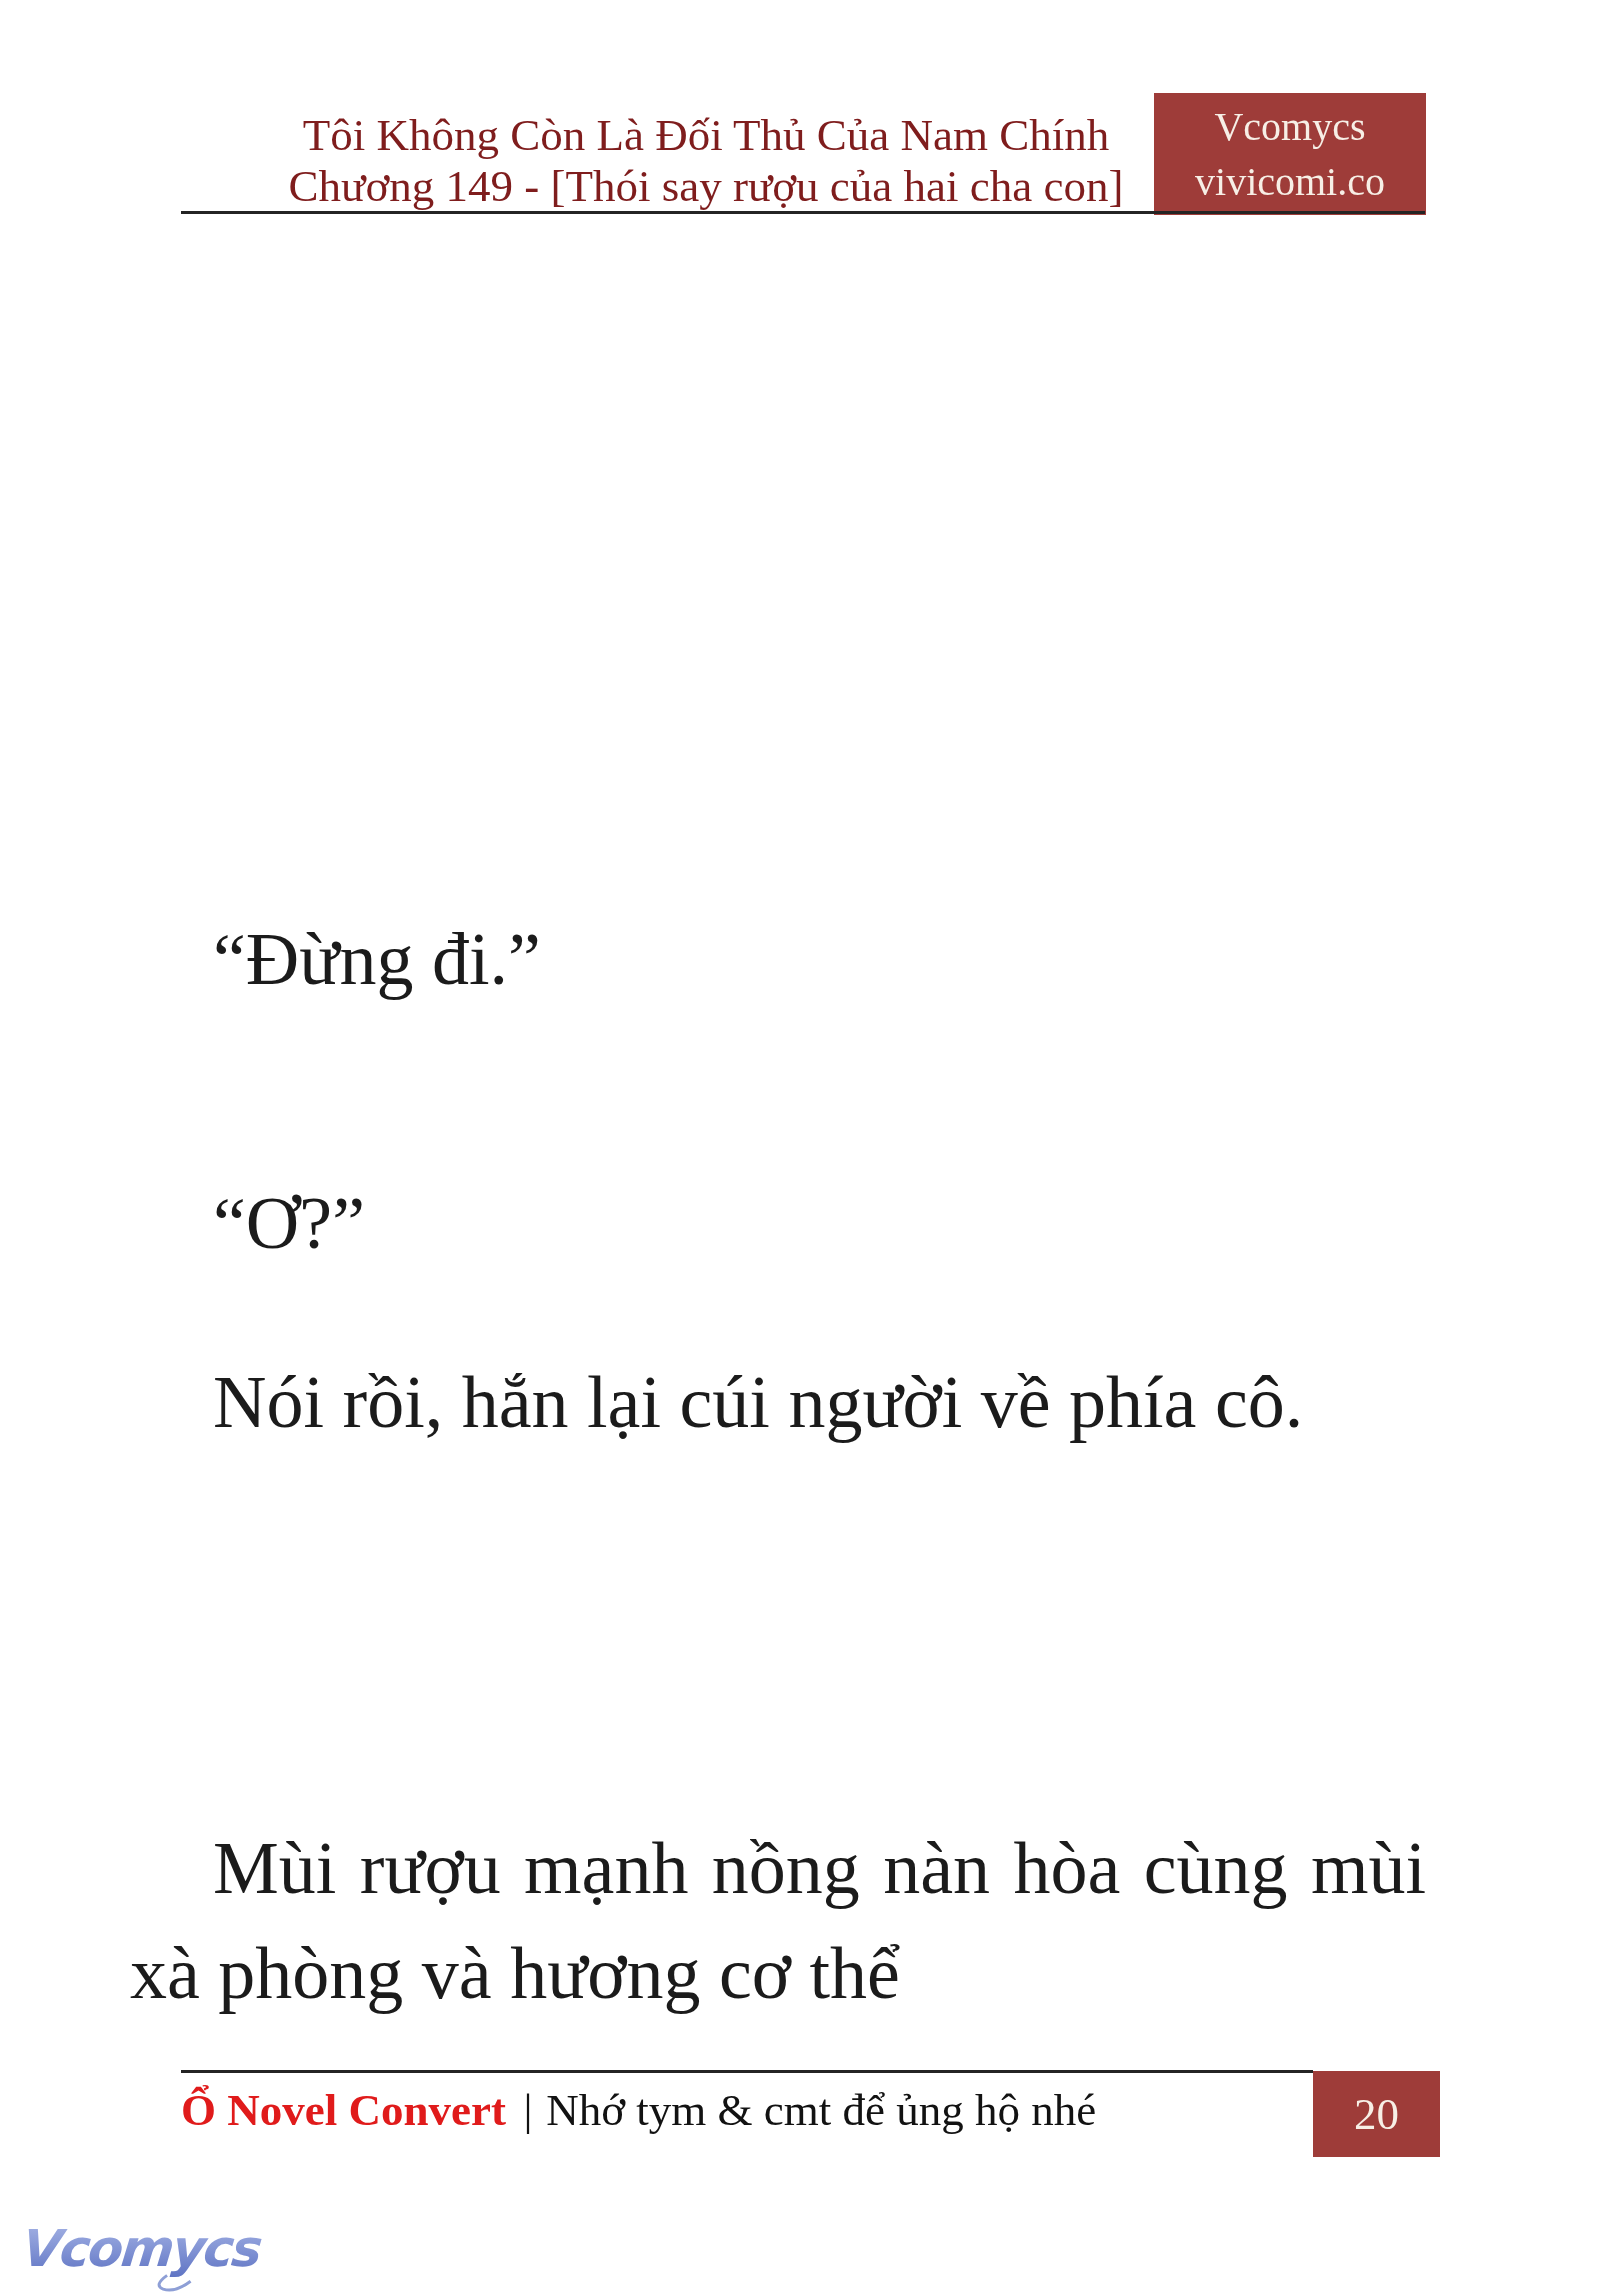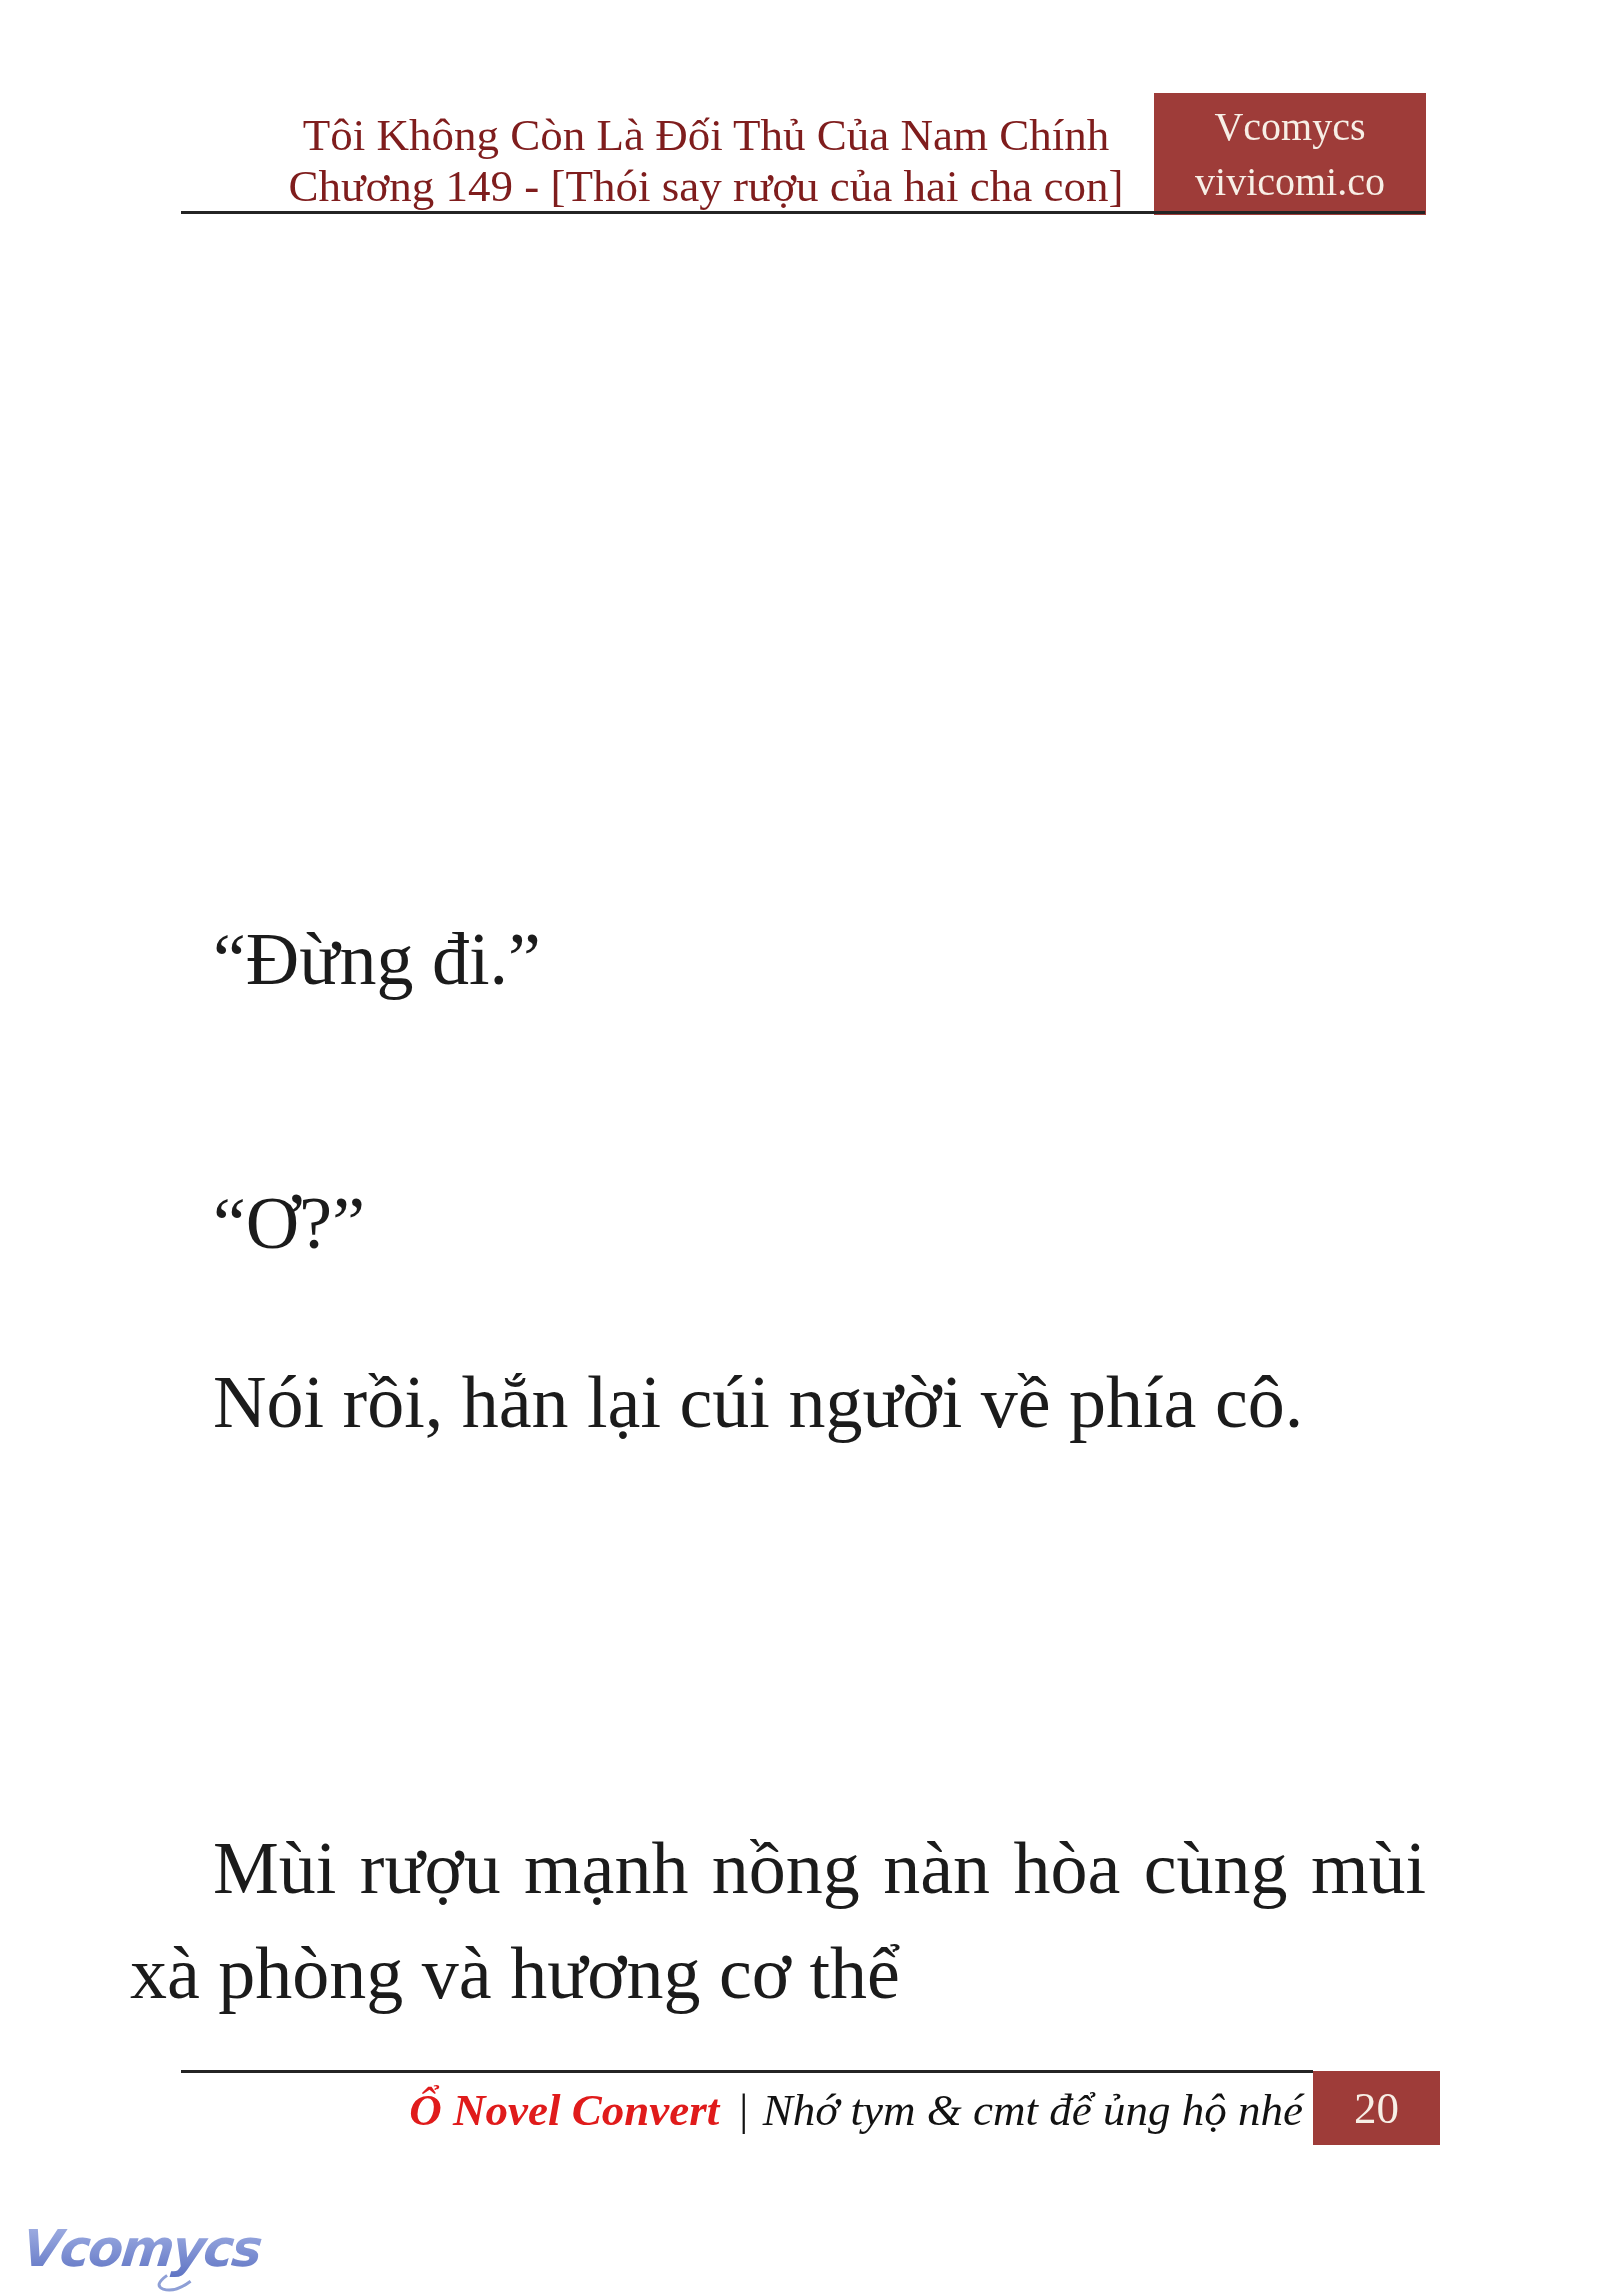--- a/index.html
+++ b/index.html
@@ -77,38 +77,36 @@
     top: 2070px;
     width: 1132px;
     height: 2.9px;
     background: #242424;
   }
   .footer-line {
     position: absolute;
     left: 181px;
     top: 2080px;
     width: 1122px;
-    text-align: right;
     font-size: 45px;
     line-height: 61px;
     white-space: nowrap;
     color: #121212;
-    font-style: italic;
   }
   .footer-brand {
     color: #e01b1b;
     font-weight: bold;
   }
   .footer-sep { padding: 0 13.7px 0 17.6px; color: #121212; }
   .page-number-box {
     position: absolute;
     left: 1313px;
     top: 2071px;
     width: 127px;
-    height: 74px;
+    height: 86px;
     background: #9e3c39;
     color: #f7efe6;
     display: flex;
     align-items: center;
     justify-content: center;
     font-size: 45px;
   }
 
   
   .watermark {

